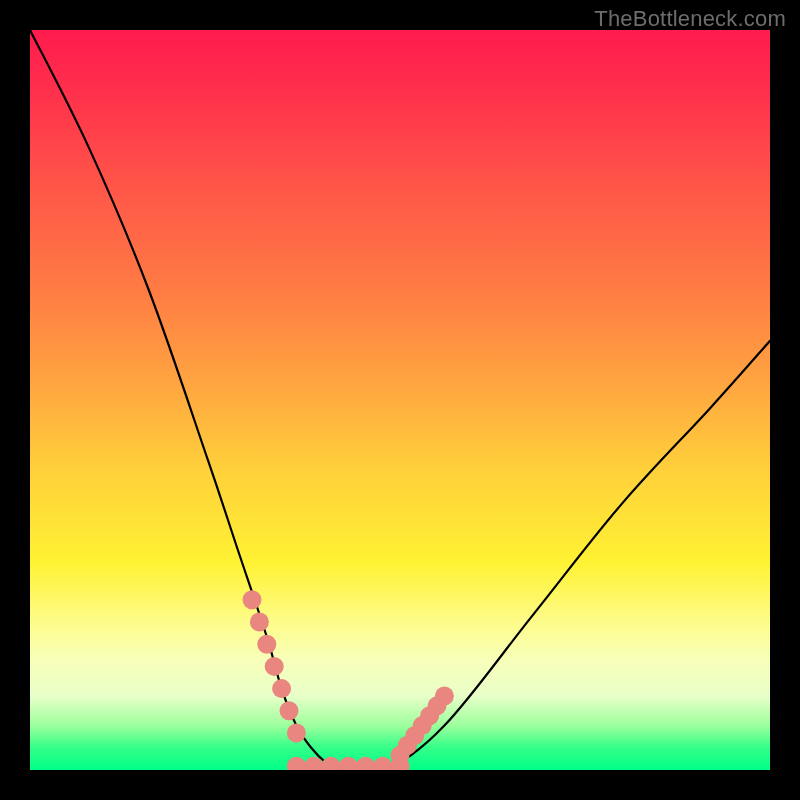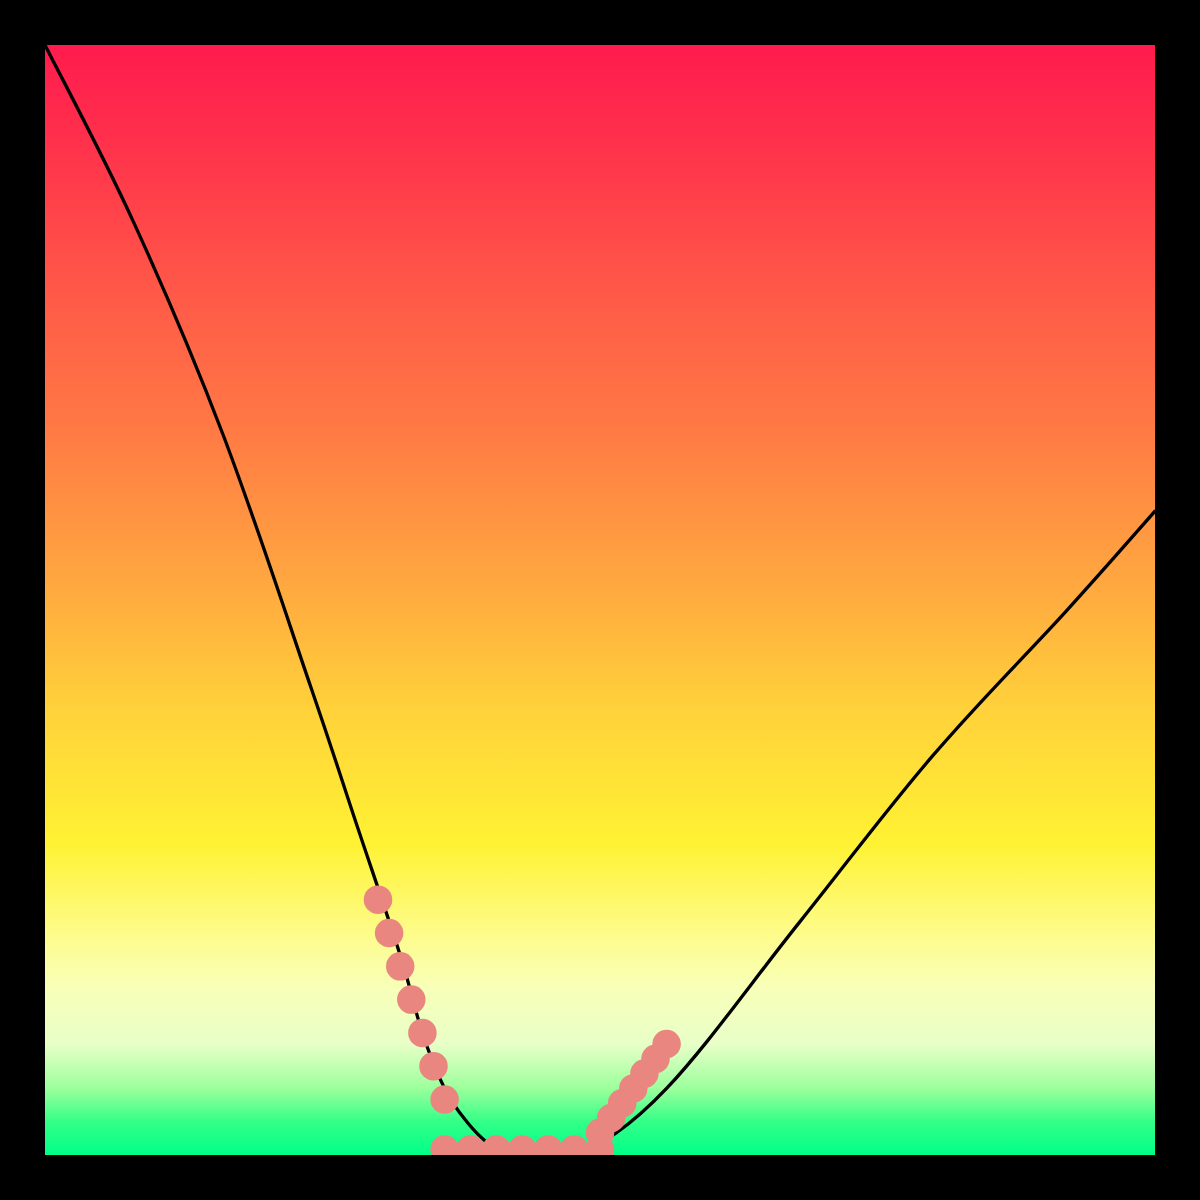--- a/index.html
+++ b/index.html
@@ -59,20 +59,21 @@
     position: absolute;
     inset: 0;
     width: 740px;
     height: 740px;
   }
 </style>
 </head>
 <body>
 
 <div class="frame">
+  <div class="watermark">TheBottleneck.com</div>
 
   <div class="plot-wrap">
     <div class="gradient"></div>
     <svg class="curve" viewBox="0 0 740 740" preserveAspectRatio="none">
       <path id="main-curve" fill="none" stroke="#000" stroke-width="2.2" stroke-linecap="round" d="M 0,0 C 10.656,21.311999999999994 37.888000000000005,71.77999999999997 59.2,118.39999999999998 C 80.512,165.01999999999998 97.08800000000001,203.05599999999998 118.4,259 C 139.712,314.944 161.61599999999999,382.58 177.6,429.2 C 193.584,475.82 196.544,486.032 207.20000000000002,518 C 217.85600000000002,549.968 228.80800000000002,581.492 236.8,606.8 C 244.792,632.108 246.27200000000002,642.616 251.60000000000002,658.6 C 256.928,674.5840000000001 261.072,684.9440000000001 266.4,695.6 C 271.72799999999995,706.256 275.87199999999996,711.14 281.2,717.8 C 286.528,724.4599999999999 290.67199999999997,728.604 296,732.6 C 301.32800000000003,736.596 305.472,738.668 310.8,740 C 316.12800000000004,741.332 317.608,740 325.6,740 C 333.59200000000004,740 339.216,747.992 355.2,740 C 371.18399999999997,732.008 387.76000000000005,723.572 414.40000000000003,695.6 C 441.04,667.628 471.232,624.5600000000001 503.20000000000005,584.6 C 535.168,544.64 560.032,510.896 592,473.6 C 623.968,436.30400000000003 654.1600000000001,406.70400000000006 680.8000000000001,377.40000000000003 C 707.44,348.096 729.344,322.788 740,310.8"></path>
       <g id="marker-layer">
           <circle cx="222" cy="569.8" r="9.5" fill="#e9867f"></circle>
           <circle cx="229.4" cy="592" r="9.5" fill="#e9867f"></circle>
           <circle cx="236.8" cy="614.2" r="9.5" fill="#e9867f"></circle>
           <circle cx="244.20000000000002" cy="636.4" r="9.5" fill="#e9867f"></circle>

